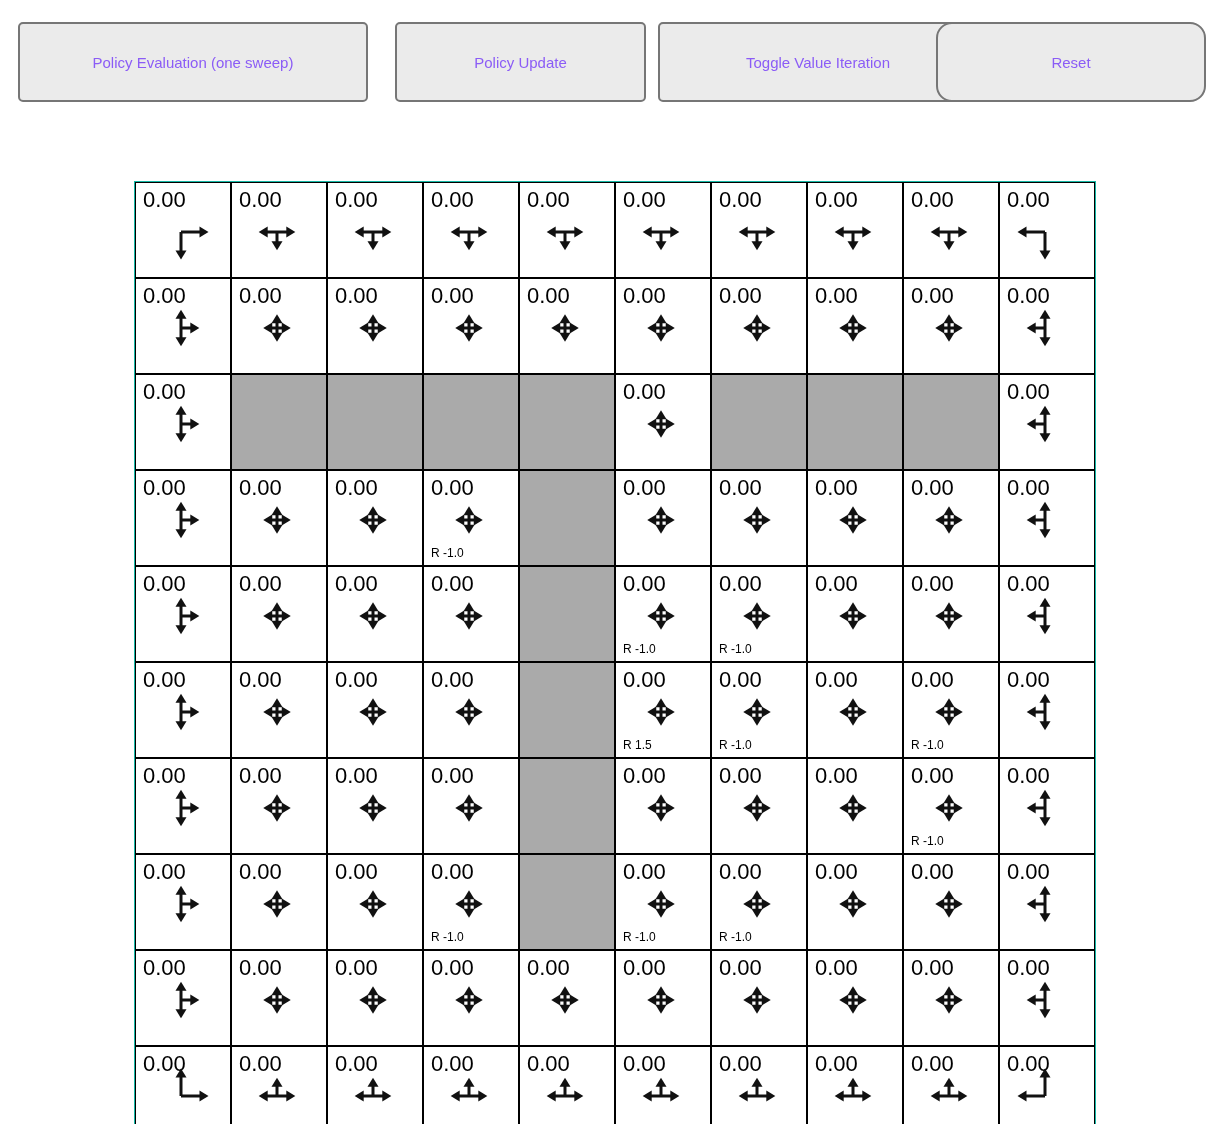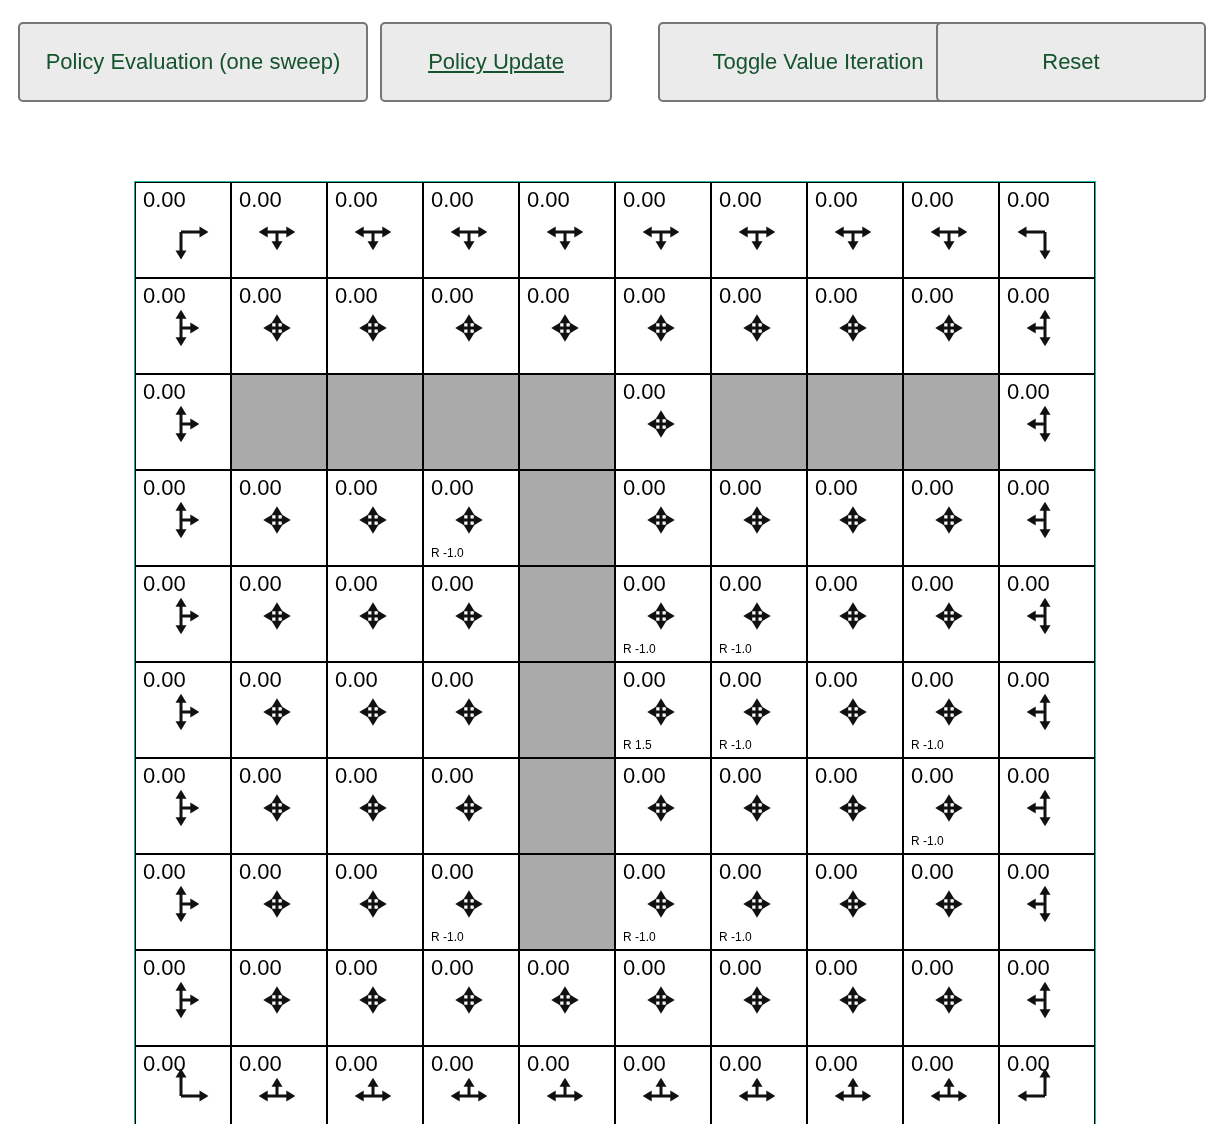--- a/index.html
+++ b/index.html
@@ -6,26 +6,26 @@
   body{
     width:1232px;height:1124px;position:relative;overflow:hidden;
     font-family:"Liberation Sans","DejaVu Sans",sans-serif;color:#000;
   }
   .toolbar button{
     position:absolute;top:22px;height:80px;
     background:var(--btn-bg,#ebebeb);
     border:2px solid var(--btn-border,#767676);
     border-radius:5px;
     font-family:"Liberation Sans","DejaVu Sans",sans-serif;
-    font-size:22px;color:#14532d;cursor:pointer;
+    font-size:15px;color:#8b5cf6;cursor:pointer;
   }
   #btn-eval{left:18px;width:350px;}
-  #btn-update{left:380px;width:232px;text-decoration:underline;}
+  #btn-update{left:395px;width:251px;}
   #btn-togglevi{left:658px;width:320px;}
-  #btn-reset{left:936px;width:270px;}
+  #btn-reset{left:936px;width:270px;border-radius:16px;}
 
   #grid{
     position:absolute;left:134px;top:139px;
     display:grid;
     grid-template-columns:repeat(10,96px);
     grid-template-rows:repeat(10,96px);
     border:1px solid #14b8a6;background:#a16207;margin-top:42px;
   }
   .cell{
     position:relative;box-sizing:border-box;

